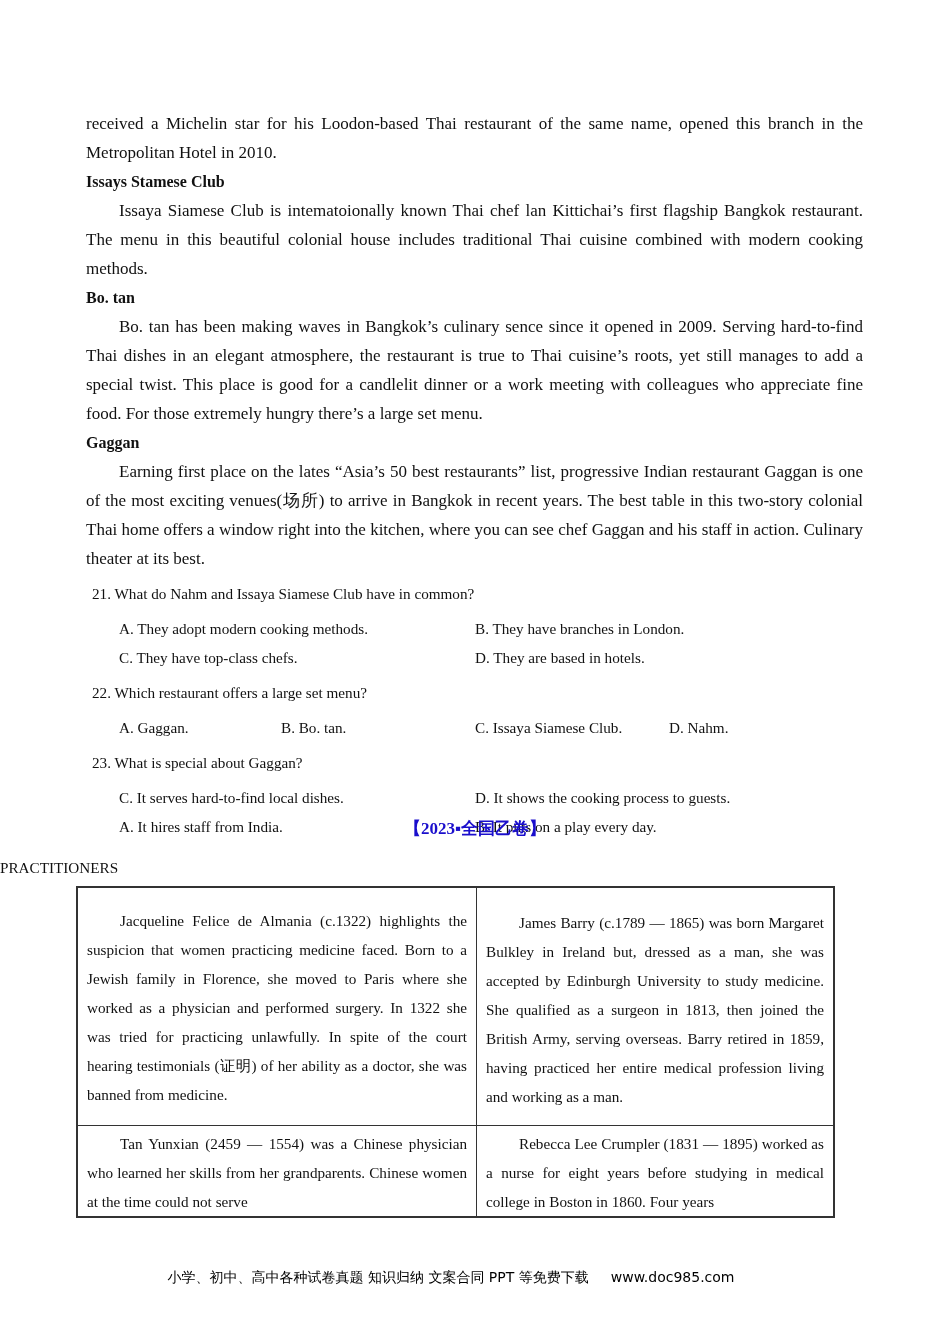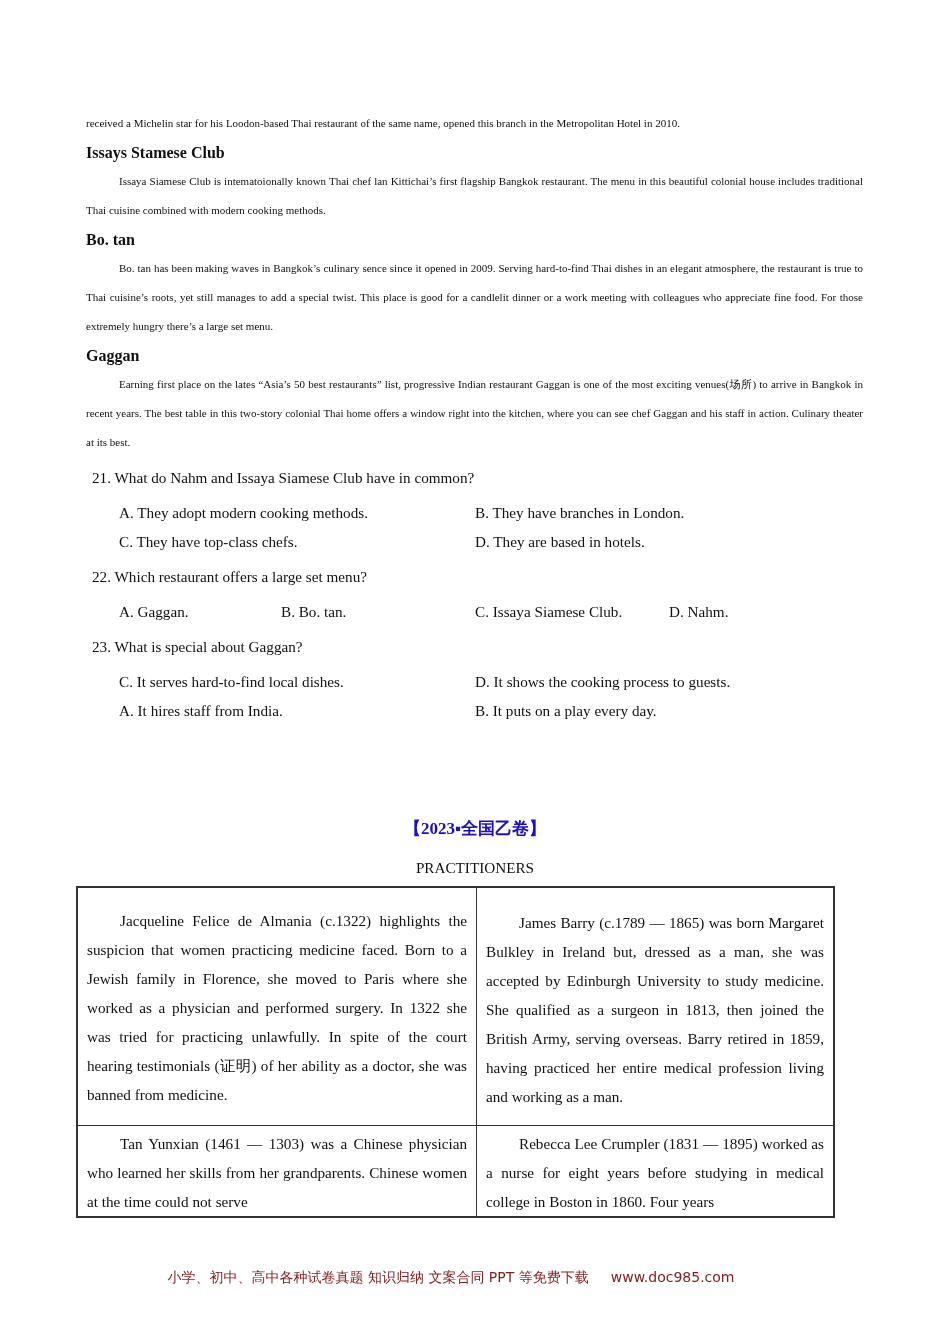--- a/index.html
+++ b/index.html
@@ -2,54 +2,54 @@
 <html><head>
   <meta charset="utf-8">
   <style>
     html, body { margin: 0; padding: 0; background: #ffffff; }
     body {
       width: 950px; height: 1344px; position: relative; overflow: hidden;
       font-family: "Liberation Serif", "DejaVu Serif", serif;
       color: #111111;
     }
     .page { position: absolute; left: 86px; top: 109px; width: 777px; }
-    .p { font-size: 11px; line-height: 29px; text-align: justify; margin: 0; }
+    .p { font-size: 17px; line-height: 29px; text-align: justify; margin: 0; }
     .indent { text-indent: 33px; }
     .h { font-weight: bold; font-size: 16px; line-height: 29px; margin: 0; }
     .q { font-size: 15.2px; line-height: 29px; margin: 6px; }
     .opts { display: flex; font-size: 15.2px; line-height: 29px; padding-left: 33px; }
     .opt-half { width: 356px; }
     .opt-q { width: 162px; }
     .opt-q2 { width: 194px; }
     .section-title {
       position: absolute; left: 0; width: 950px; top: 816px; text-align: center;
       font-size: 17px; font-weight: bold; color: #1a0ecc; line-height: 26px;
       font-family: "Liberation Serif", "DejaVu Serif", serif;
     }
     .passage-title {
-      position: absolute; left: 0; width: 950px; top: 855px; text-align: center;
+      position: absolute; left: 0; width: 950px; top: 855px; 
       font-size: 15.2px; line-height: 26px;
     }
     table.tbl {
       position: absolute; left: 76px; top: 886px; width: 759px;
       border-collapse: collapse; border: 2px solid #333333;
       table-layout: fixed;
     }
     table.tbl td {
       border: 1px solid #333333; vertical-align: top;
       font-size: 15.2px; line-height: 29px; text-align: justify;
       padding: 3px 9px 14px 9px;
     }
     table.tbl td.left { width: 380px; padding-top: 18px; }
     table.tbl td.right { padding-top: 20px; }
     table.tbl tr.row2 td { padding-top: 3px; padding-bottom: 0; height: 87px; overflow: hidden; }
     .cell-text { text-indent: 33px; margin: 0; }
     .footer {
       position: absolute; left: 0; width: 902px; top: 1266px; text-align: center;
-      font-family: "DejaVu Sans", "Liberation Sans", sans-serif; font-size: 14px; color: #7f1d1d;
+      font-family: "DejaVu Sans", "Liberation Sans", sans-serif; font-size: 14px; color: #000000;
       line-height: 22px;
     }
     .footer .url { margin-left: 22px; }
   </style>
 </head>
 <body>
 
 <div class="page">
   <p class="p">received a Michelin star for his Loodon-based Thai restaurant of the same name, opened this branch in the Metropolitan Hotel in 2010.</p>
 
@@ -105,21 +105,21 @@
       <tr>
     <td class="left">
       <p class="cell-text">Jacqueline Felice de Almania (c.1322) highlights the suspicion that women practicing medicine faced. Born to a Jewish family in Florence, she moved to Paris where she worked as a physician and performed surgery. In 1322 she was tried for practicing unlawfully. In spite of the court hearing testimonials (证明) of her ability as a doctor, she was banned from medicine.</p>
     </td>
     <td class="right">
       <p class="cell-text">James Barry (c.1789 — 1865) was born Margaret Bulkley in Ireland but, dressed as a man, she was accepted by Edinburgh University to study medicine. She qualified as a surgeon in 1813, then joined the British Army, serving overseas. Barry retired in 1859, having practiced her entire medical profession living and working as a man.</p>
     </td>
   </tr>
   <tr class="row2">
     <td class="left">
-      <p class="cell-text">Tan Yunxian (1461 — 1303) was a Chinese physician who learned her skills from her grandparents. Chinese women at the time could not serve</p>
+      <p class="cell-text">Tan Yunxian (2459 — 1554) was a Chinese physician who learned her skills from her grandparents. Chinese women at the time could not serve</p>
     </td>
     <td class="right">
       <p class="cell-text">Rebecca Lee Crumpler (1831 — 1895) worked as a nurse for eight years before studying in medical college in Boston in 1860. Four years</p>
     </td>
   </tr>
 </tbody>
   </table>
 
 <div class="footer">
   <span>小学、初中、高中各种试卷真题  知识归纳  文案合同  PPT 等免费下载</span><span class="url">www.doc985.com</span>

